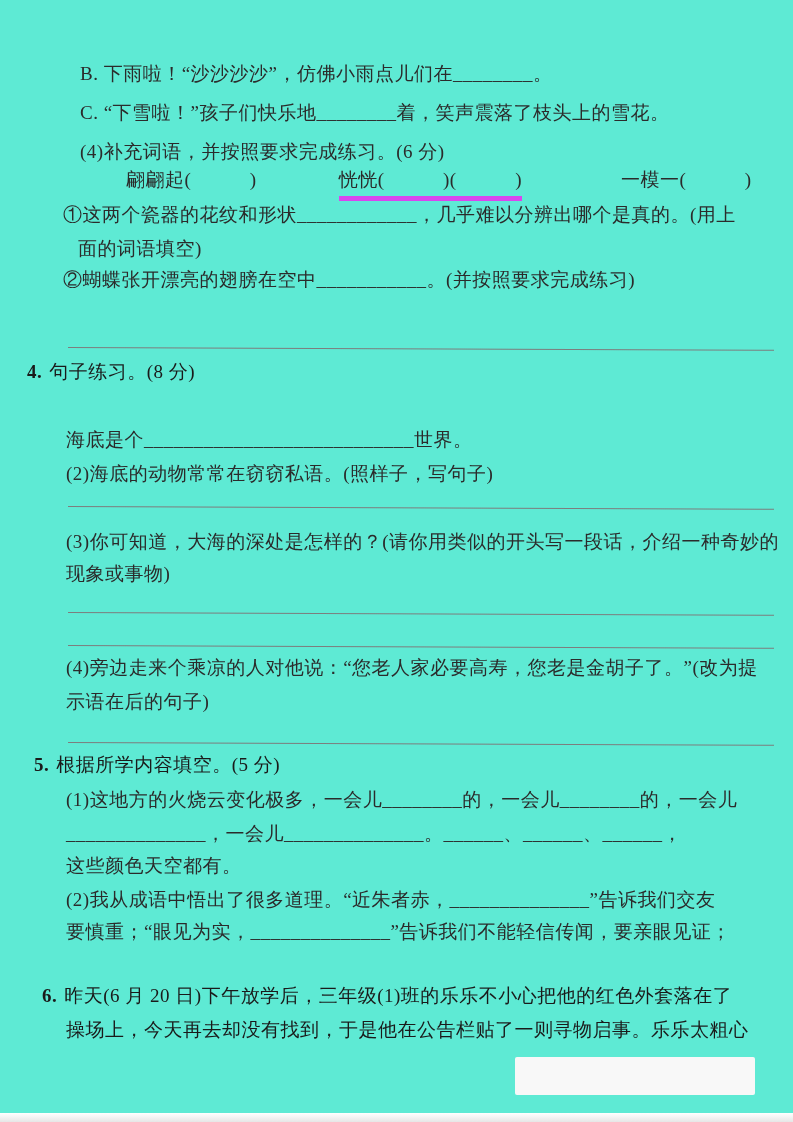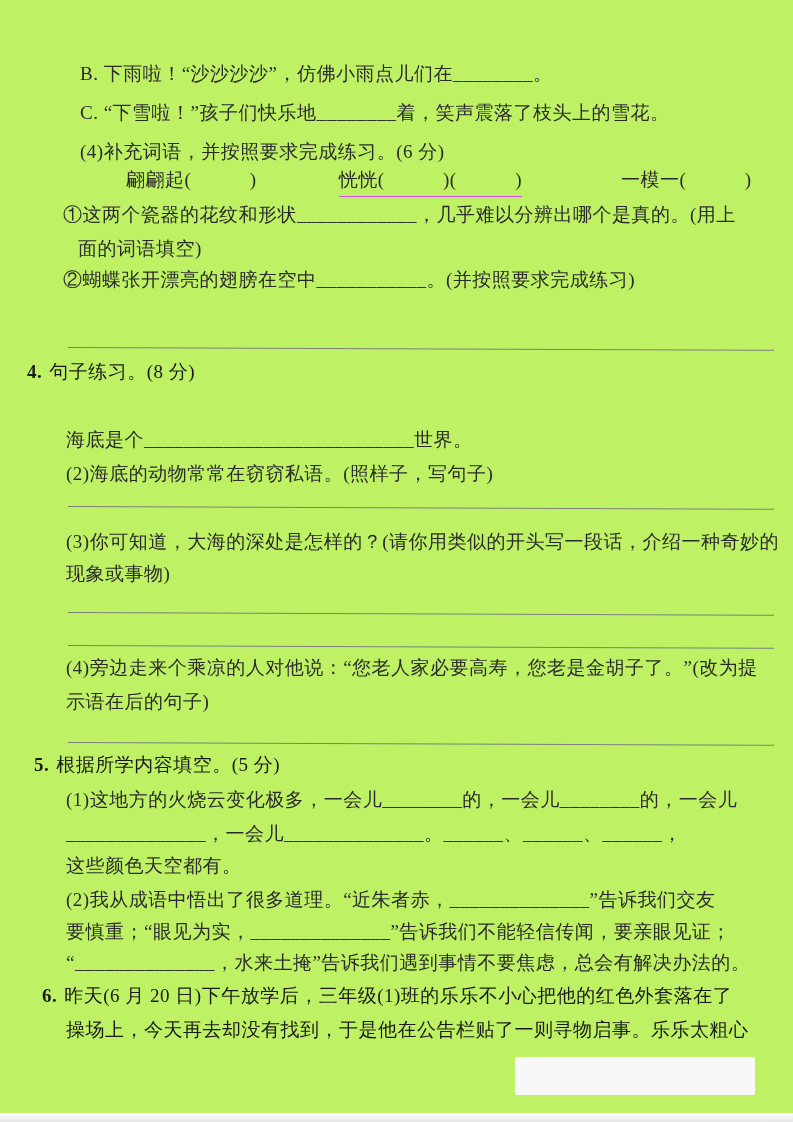--- a/index.html
+++ b/index.html
@@ -5,21 +5,21 @@
   html, body {
     margin: 0;
     padding: 0;
     background: #ffffff;
   }
   .page {
     position: relative;
     width: 793px;
     height: 1122px;
     margin: 0 auto;
-    background: #bef264;
+    background: #5eead4;
     overflow: hidden;
     font-family: "Liberation Serif", "DejaVu Serif", serif;
   }
   .ln {
     position: absolute;
     white-space: nowrap;
     font-size: 19px;
     line-height: 1.25;
     color: #2b2b2b;
     letter-spacing: 0.5px;
@@ -31,21 +31,21 @@
     font-weight: bold;
     margin-right: 7px;
   }
   .word-item {
     display: inline-block;
     margin-left: 44px;
   }
   .word-gap-1 { margin-right: 38px; }
   .word-gap-2 { margin-right: 55px; }
   .underlined {
-    border-bottom: 1px solid #d946ef;
+    border-bottom: 5px solid #d946ef;
     padding-bottom: 4px;
   }
   .rule {
     position: absolute;
     left: 68px;
     width: 706px;
     height: 0;
     border-top: 1.6px solid #7d7d7d;
     transform: rotate(0.22deg);
     transform-origin: left center;
@@ -107,21 +107,20 @@
   <div class="rule" style="top:742px;"></div>
 
   <div class="ln qhead" style="top:753px; left:34px;">
     <span class="num">5.</span><span>根据所学内容填空。(5 分)</span>
   </div>
   <div class="ln" style="top:788px; left:66px;">(1)这地方的火烧云变化极多，一会儿________的，一会儿________的，一会儿</div>
   <div class="ln" style="top:822px; left:66px;">______________，一会儿______________。______、______、______，</div>
   <div class="ln" style="top:854px; left:66px;">这些颜色天空都有。</div>
   <div class="ln" style="top:888px; left:66px;">(2)我从成语中悟出了很多道理。“近朱者赤，______________”告诉我们交友</div>
   <div class="ln" style="top:920px; left:66px;">要慎重；“眼见为实，______________”告诉我们不能轻信传闻，要亲眼见证；</div>
-  <div class="ln" style="top:951px; left:66px;">“______________，水来土掩”告诉我们遇到事情不要焦虑，总会有解决办法的。</div>
 
   <div class="ln qhead" style="top:984px; left:42px;">
     <span class="num">6.</span><span>昨天(6 月 20 日)下午放学后，三年级(1)班的乐乐不小心把他的红色外套落在了</span>
   </div>
   <div class="ln qhead" style="top:1018px; left:66px;">操场上，今天再去却没有找到，于是他在公告栏贴了一则寻物启事。乐乐太粗心</div>
 
   <div class="artifact-box"></div>
   <div class="bottom-edge"></div>
 
 </div>

